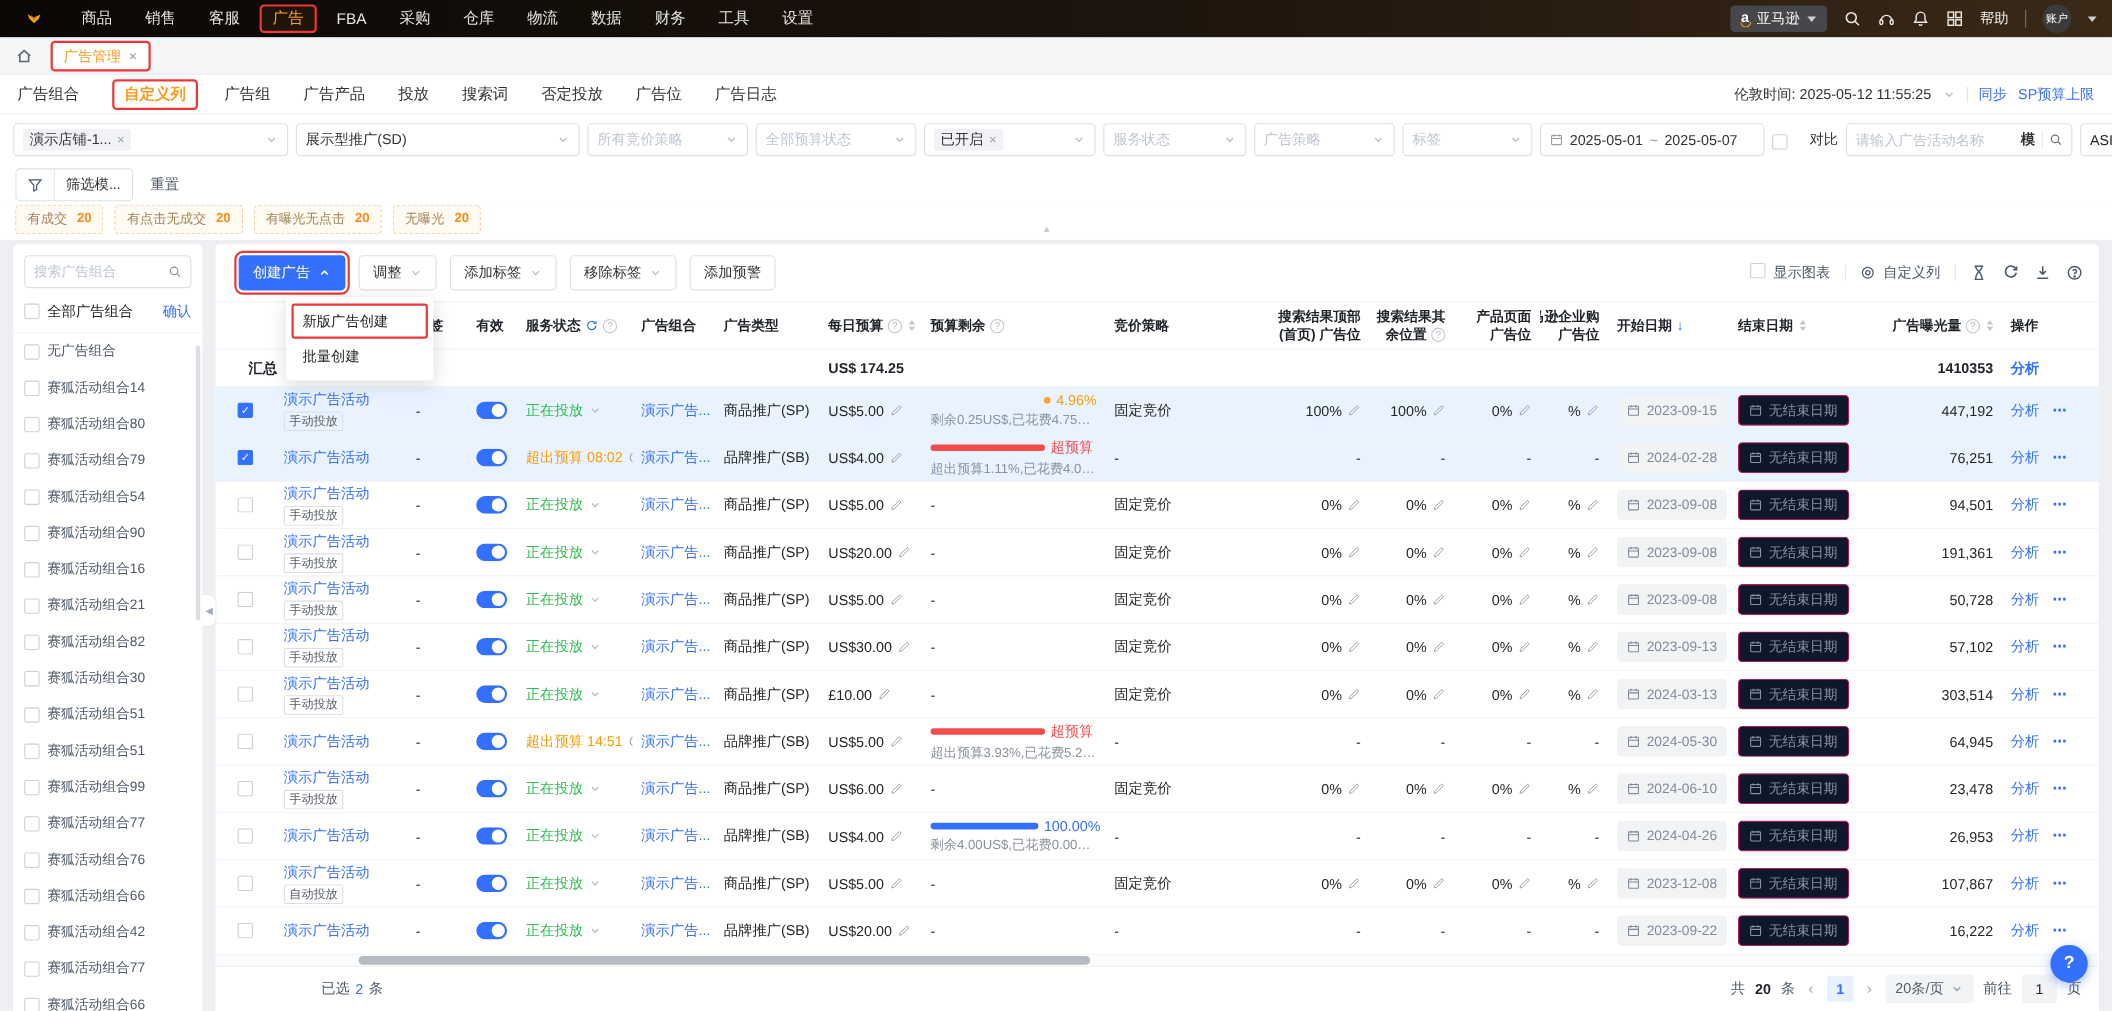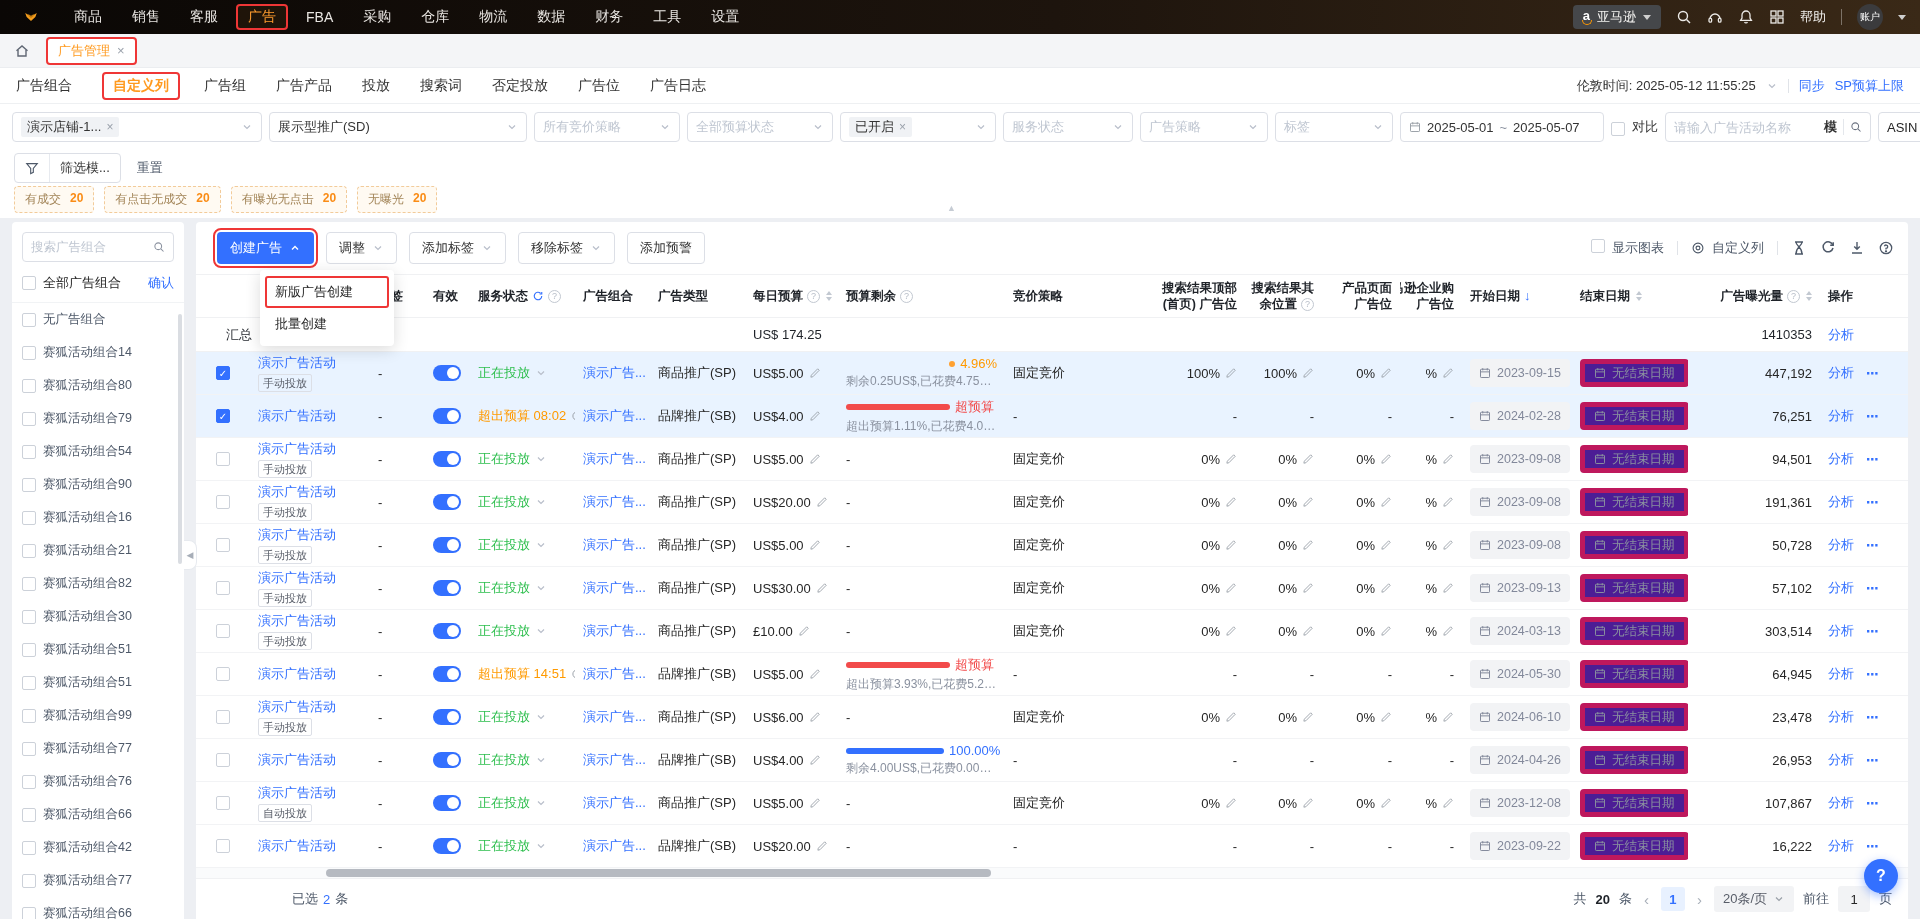--- a/index.html
+++ b/index.html
@@ -41,21 +41,21 @@
 .sel,.inpbox{height:30px;border:1px solid #dcdfe6;border-radius:4px;background:#fff;display:flex;align-items:center;padding:0 8px;gap:6px;cursor:pointer;overflow:hidden;flex:none}
 .sel .ph,.phc{color:#bfc6d1;white-space:nowrap}
 .sel .val{color:#333;white-space:nowrap}
 .tagv{background:#f0f2f5;border-radius:2px;padding:1px 6px;display:flex;align-items:center;gap:5px;color:#333;white-space:nowrap}
 .tagx{color:#9aa1ab;cursor:pointer;font-size:12px}
 .mlauto{margin-left:auto}
 .inpbox input{border:none;outline:none;flex:1;min-width:0;font-size:13px;color:#333;font-family:inherit}
 .inpbox input::placeholder{color:#bfc6d1}
 .modec{font-weight:bold;color:#333;flex:none}
 .idiv{width:1px;height:16px;background:#e4e7ec;flex:none}
-.cmp{display:flex;align-items:flex-end;gap:7px;flex:none;color:#333}
+.cmp{display:flex;align-items:flex-end;gap:20px;flex:none;color:#333}
 
 .filterops{background:#fff;height:36px;display:flex;align-items:center;gap:16px;padding:0 14px}
 .fbtn{display:flex;align-items:center;height:30px;border:1px solid #dcdfe6;border-radius:4px;overflow:hidden}
 .fbtn .seg{padding:0 10px;display:flex;align-items:center;height:100%;color:#4e5969;gap:6px}
 .fbtn .seg+.seg{border-left:1px solid #e7eaef;color:#333}
 .reset{color:#4e5969;cursor:pointer}
 .quicktags{background:#fff;height:32px;display:flex;align-items:flex-start;gap:10px;padding:0 14px;position:relative}
 .qtag{border:1px dashed #f2cb9a;background:#fffaf2;border-radius:4px;padding:4px 10px;display:flex;gap:9px;font-size:12px;color:#a2archive}
 .qtag .ql{color:#a28457}
 .qtag .qc{color:#fa8c16;font-weight:bold}
@@ -87,21 +87,21 @@
 .thead{display:flex;align-items:center;height:44px;border-top:1px solid #f0f1f3;border-bottom:1px solid #f0f1f3;font-weight:bold;color:#1f2329;font-size:12.5px}
 .hc{padding:0 8px;line-height:1.3;overflow:hidden;white-space:nowrap}
 .hc .hl{display:flex;align-items:center;gap:4px}
 .hc.ar .hl{justify-content:flex-end}
 .qi{width:13px;height:13px;border:1px solid #c2c8d1;border-radius:50%;color:#b6bdc7;font-size:9px;line-height:11px;text-align:center;display:inline-block;font-weight:normal;flex:none}
 .sortc{display:inline-flex;flex-direction:column;gap:2px;margin-left:2px}
 .sortc i{width:0;height:0;border-left:3.5px solid transparent;border-right:3.5px solid transparent}
 .sortc .up{border-bottom:4px solid #c2c8d1}
 .sortc .dn{border-top:4px solid #c2c8d1}
 .sortedDown{color:#3370ff;font-weight:bold;font-size:13px}
-.sumrow{display:flex;align-items:center;height:34px;font-weight:normal;border-bottom:1px solid #f0f1f3;font-size:13px;color:#1f2329}
+.sumrow{display:flex;align-items:center;height:34px;font-weight:bold;border-bottom:1px solid #f0f1f3;font-size:13px;color:#1f2329}
 .trow{display:flex;align-items:center;height:43px;border-bottom:1px solid #f2f3f5}
 .trow.selbg{background:#e9f3ff}
 .tc{padding:0 8px;overflow:hidden;white-space:nowrap;display:flex;align-items:center;gap:5px}
 .tc.col{flex-direction:column;align-items:flex-start;justify-content:center;gap:2px}
 .tc.ar{justify-content:flex-end}
 .alink{color:#3370ff;cursor:pointer}
 .subtag{border:1px solid #dcdfe6;border-radius:2px;padding:0 4px;font-size:11px;color:#595e69;line-height:16px}
 .sw{width:28px;height:16px;border-radius:9px;background:#3370ff;position:relative;cursor:pointer;flex:none}
 .sw::after{content:"";position:absolute;right:2px;top:2px;width:12px;height:12px;border-radius:50%;background:#fff}
 .green{color:#2fbf4f}
@@ -110,21 +110,21 @@
 .gray{color:#8a919f}
 .pencil{color:#9aa0a8;cursor:pointer}
 .bar{height:6px;border-radius:3px;flex:none}
 .bar.redb{background:#f24b4b;width:104px}
 .bar.blueb{background:#3370ff;width:98px}
 .dot6{width:6px;height:6px;border-radius:50%;background:#ffa131;flex:none}
 .detail{font-size:12px;color:#8a919f;max-width:100%;overflow:hidden;text-overflow:ellipsis}
 .line1{display:flex;align-items:center;gap:5px;width:100%}
 .chip{display:inline-flex;align-items:center;gap:6px;height:28px;padding:0 9px;border-radius:4px;font-size:12.5px;cursor:pointer;white-space:nowrap}
 .chip.start{background:#f2f3f5;color:#82889a}
-.chip.end{background:#4c1d95;border:5px solid #be185d;color:#8a919f}
+.chip.end{background:#0f172a;border:1px solid #be185d;color:#8a919f}
 .moredots{color:#3370ff;font-weight:bold;letter-spacing:1px;cursor:pointer}
 .hscroll{position:absolute;left:0;right:0;bottom:41px;height:10px;background:#fafbfc}
 .hthumb{position:absolute;left:130px;top:1px;width:665px;height:8px;background:#b6bac1;border-radius:4px;cursor:pointer}
 .pfooter{position:absolute;left:0;right:0;bottom:0;height:41px;background:#fff;border-top:1px solid #f0f1f3;display:flex;align-items:center;padding:0 16px;color:#4e5969}
 .fleft{margin-left:80px;display:flex;gap:5px;align-items:center}
 .fright{margin-left:auto;display:flex;align-items:center;gap:9px}
 .pgbtn{color:#a7aeb8;font-size:15px;cursor:pointer;padding:0 3px}
 .pgnum{background:#e8f1ff;color:#3370ff;border-radius:3px;min-width:24px;height:24px;display:flex;align-items:center;justify-content:center;font-weight:bold;cursor:pointer}
 .psize{background:#f2f3f5;border-radius:3px;height:26px;display:flex;align-items:center;gap:6px;padding:0 9px;color:#595e69;cursor:pointer}
 .gotobox{width:32px;height:26px;background:#f2f3f5;border:none;border-radius:3px;text-align:center;font-size:13px;color:#262626;outline:none;font-family:inherit}

